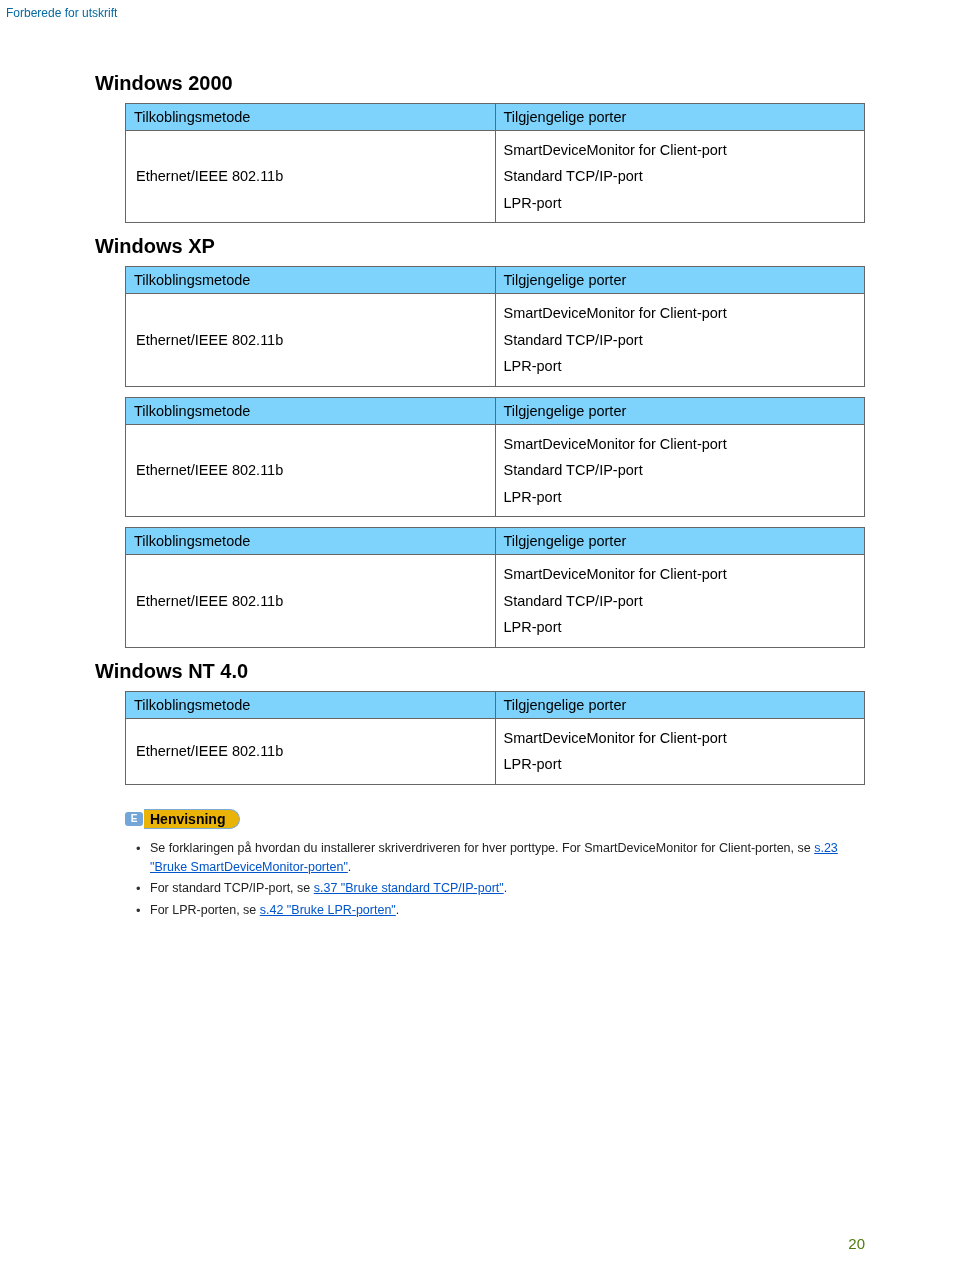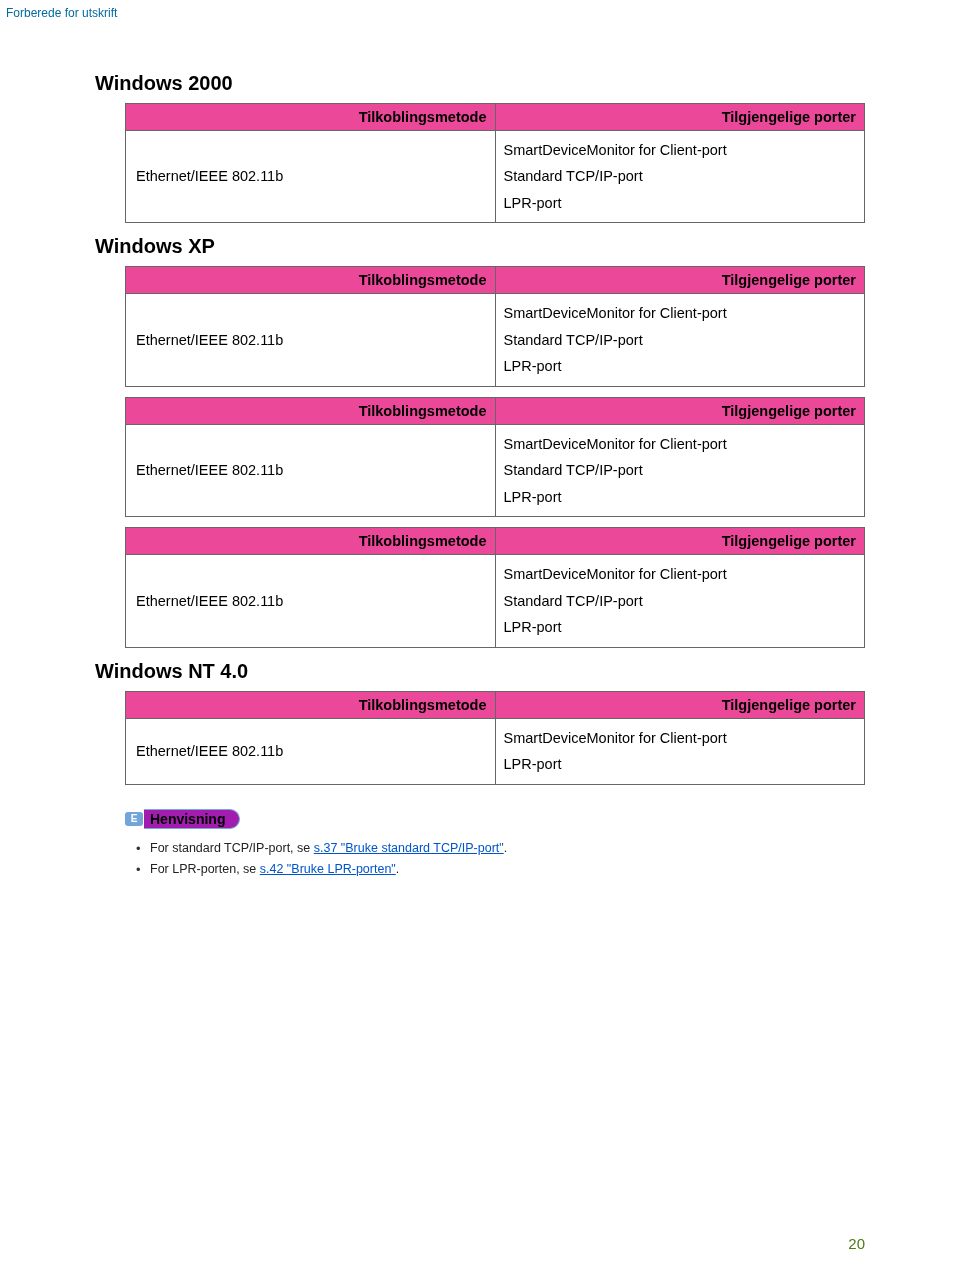--- a/index.html
+++ b/index.html
@@ -28,24 +28,24 @@
     margin-top: 12px;
     margin-bottom: 8px;
   }
   table.data {
     width: 740px;
     margin-left: 30px;
     border-collapse: collapse;
     margin-bottom: 10px;
   }
   table.data th {
-    background: #ec4899;
+    background: #7dd3fc;
     border: 1px solid #666;
-    text-align: right;
-    font-weight: bold;
+    text-align: left;
+    font-weight: normal;
     font-size: 14.5px;
     padding: 5px 8px;
     width: 50%;
   }
   table.data td {
     border: 1px solid #666;
     vertical-align: middle;
     font-size: 14.5px;
     padding: 6px 10px;
     line-height: 1.55;
@@ -72,21 +72,21 @@
     color: #fff; font-size: 10px; font-weight: bold;
     margin-right: 1px;
   }
   .ref-text {
     border: 1px solid #7aaad6;
     border-left: none;
     border-radius: 0 10px 10px 0;
     padding: 1px 14px 1px 6px;
     font-weight: bold;
     font-size: 14px;
-    background: #a21caf;
+    background: #eab308;
   }
   ul.ref-list {
     list-style: none;
     padding-left: 55px;
     margin-top: 4px;
   }
   ul.ref-list li {
     position: relative;
     font-size: 12.5px;
     color: #222;
@@ -221,20 +221,23 @@
     </table>
 
   
   <div class="ref-bubble">
     <span class="ref-icon">E</span>
     <span class="ref-text">Henvisning</span>
   </div>
 
   <ul class="ref-list">
     <li>
+      <span>Se forklaringen på hvordan du installerer skriverdriveren for hver porttype. For SmartDeviceMonitor for Client-porten, se </span><a class="link" href="#">s.23 "Bruke SmartDeviceMonitor-porten"</a><span>.</span>
+    </li>
+    <li>
       <span>For standard TCP/IP-port, se </span><a class="link" href="#">s.37 "Bruke standard TCP/IP-port"</a><span>.</span>
     </li>
     <li>
       <span>For LPR-porten, se </span><a class="link" href="#">s.42 "Bruke LPR-porten"</a><span>.</span>
     </li>
   </ul>
 
 </div>
 
 <div class="page-num">20</div>

